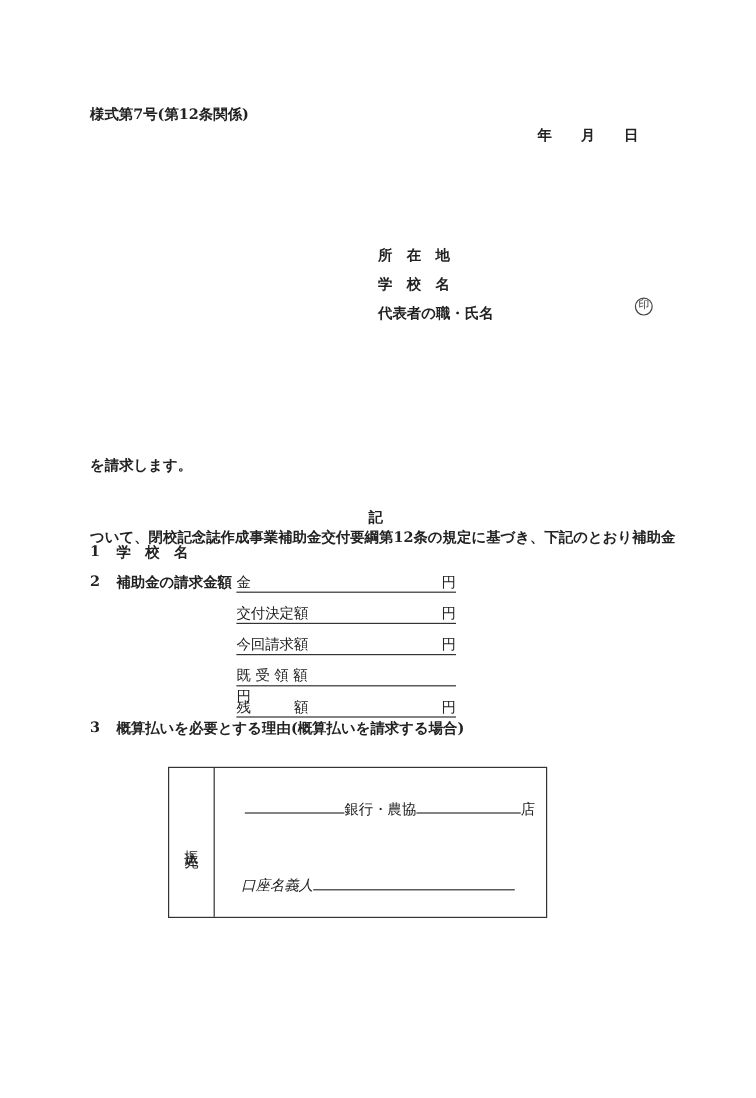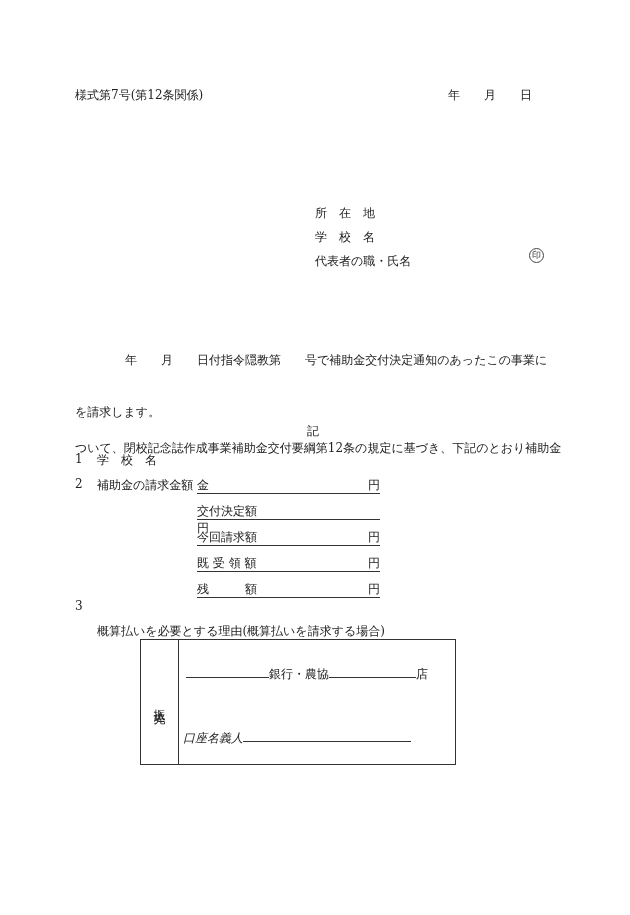--- a/index.html
+++ b/index.html
@@ -7,21 +7,21 @@
   .page {
     position: relative;
     width: 630px;
     height: 915px;
     background: #ffffff;
     font-family: "DejaVu Serif", "Liberation Serif", serif;
     font-size: 12px;
     color: #222222;
     overflow: hidden;
   }
-  .abs { position: absolute; white-space: nowrap; }
+  .abs { position: absolute; white-space: nowrap; font-weight: bold; }
   .seal {
     position: absolute;
     left: 529px;
     top: 248px;
     width: 15px;
     height: 15px;
     border: 1px solid #444;
     border-radius: 50%;
     font-size: 9px;
     line-height: 13px;
@@ -59,73 +59,72 @@
     writing-mode: vertical-rl;
     letter-spacing: 2px;
     line-height: 14px;
   }
   .ul {
     display: inline-block;
     border-bottom: 1px solid #333;
     height: 14px;
     vertical-align: baseline;
   }
-  .t-line { position: absolute; white-space: nowrap; }
+  .t-line { position: absolute; white-space: nowrap; margin-left: 18px; }
 </style>
 </head>
 <body>
 
 <div class="page">
 
   <div class="abs" style="left:75px; top:87px;">様式第7号(第12条関係)</div>
 
-  <div class="abs" style="left:448px; top:87px;">年　　月　　日</div>
+  <div class="abs" style="left:448px; top:105px;">年　　月　　日</div>
 
 
   <div class="abs" style="left:315px; top:205px;">所　在　地</div>
   <div class="abs" style="left:315px; top:229px;">学　校　名</div>
   <div class="abs" style="left:315px; top:253px;text-align:center;">代表者の職・氏名</div>
   <div class="seal">印</div>
 
 
-  <div class="abs" style="left:125px; top:352px;">年　　月　　日付指令隠教第　　号で補助金交付決定通知のあったこの事業に</div>
   <div class="abs" style="left:75px; top:392px;margin-top:48px;">ついて、閉校記念誌作成事業補助金交付要綱第12条の規定に基づき、下記のとおり補助金</div>
-  <div class="abs" style="left:75px; top:404px;">を請求します。</div>
+  <div class="abs" style="left:75px; top:380px;">を請求します。</div>
 
   <div class="abs" style="left:307px; top:423px;">記</div>
 
   <div class="abs" style="left:75px; top:452px;">1</div>
   <div class="abs" style="left:97px; top:452px;">学　校　名</div>
 
   <div class="abs" style="left:75px; top:477px;">2</div>
   <div class="abs" style="left:97px; top:477px;">補助金の請求金額</div>
 
   <div class="amount-row" style="top:477px;">
     <span>金</span>
     <span>円</span>
   </div>
-  <div class="amount-row" style="top:503px;flex-direction:column;">
+  <div class="amount-row" style="top:503px;">
     <span>交付決定額</span>
     <span>円</span>
   </div>
   <div class="amount-row" style="top:529px;font-family:Liberation Mono, monospace;">
     <span>今回請求額</span>
     <span>円</span>
   </div>
-  <div class="amount-row" style="top:555px;">
+  <div class="amount-row" style="top:555px;flex-direction:column;">
     <span>既 受 領 額</span>
     <span>円</span>
   </div>
   <div class="amount-row" style="top:581px;">
     <span>残　　　額</span>
     <span>円</span>
   </div>
 
   <div class="abs" style="left:75px; top:599px;">3</div>
-  <div class="abs" style="left:97px; top:599px;margin-top:24px;">概算払いを必要とする理由(概算払いを請求する場合)</div>
+  <div class="abs" style="left:97px; top:599px;">概算払いを必要とする理由(概算払いを請求する場合)</div>
 
   <div class="transfer-table">
     <div class="transfer-header-cell">
       <span class="vertical-text">振込先</span>
     </div>
 
     <div class="t-line" style="left:45px; top:24px;">
       <span class="ul" style="width:83px;"></span><span>銀行・農協</span><span class="ul" style="width:87px;"></span><span>店</span>
     </div>
 

